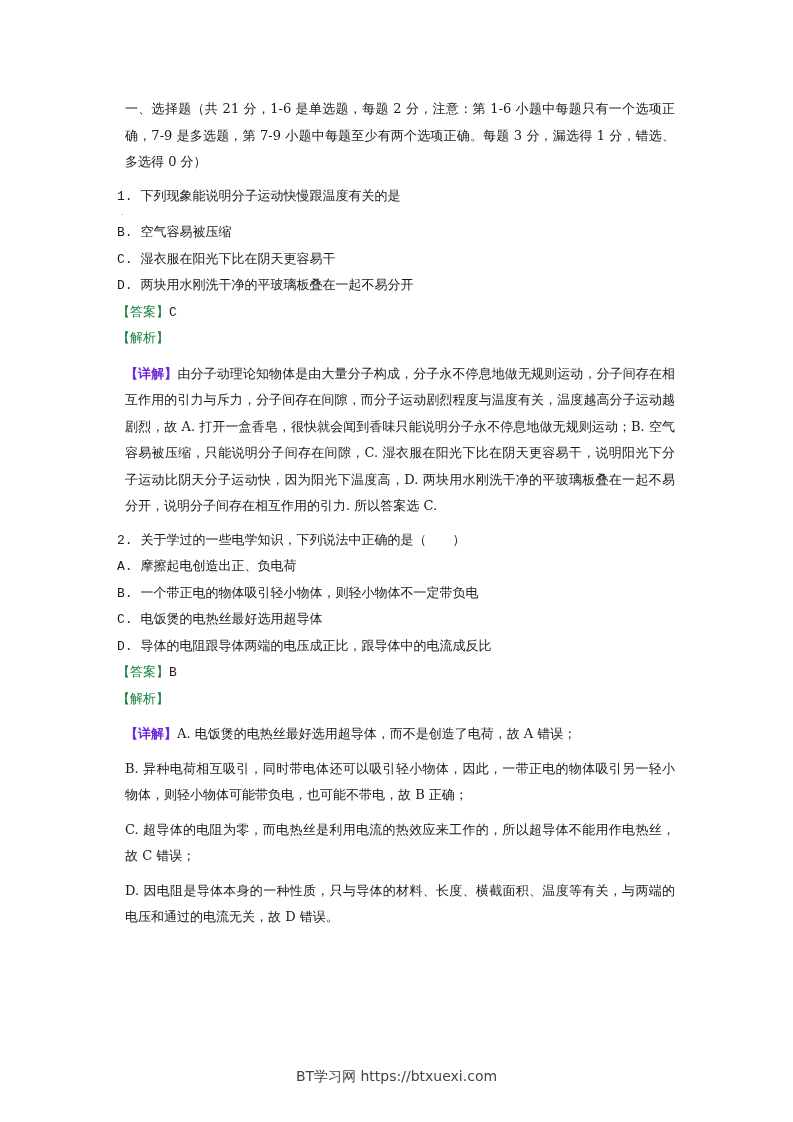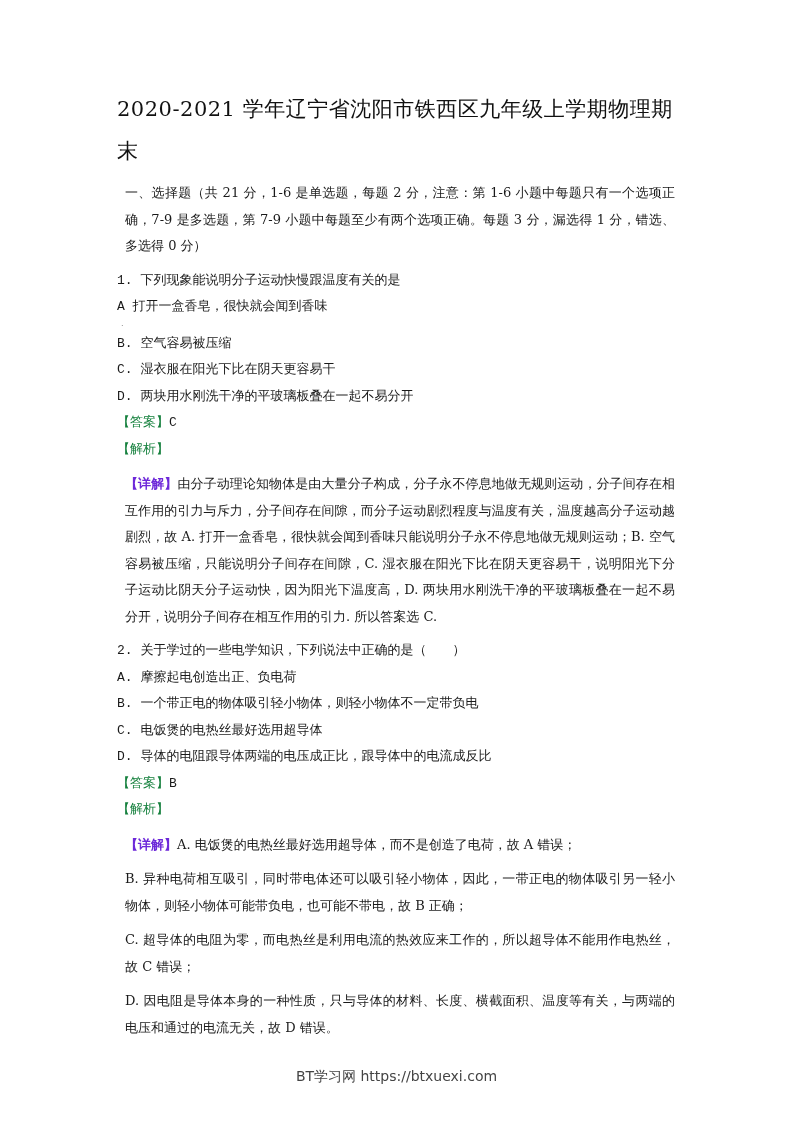--- a/index.html
+++ b/index.html
@@ -12,27 +12,25 @@
   .blue { color: #15803d; }
   .bk { color: #6d28d9; font-weight: bold; }
   .dot { font-size: 8px; line-height: 10px; height: 10px; color: #666; padding-left: 4px; }
   .footer { position: absolute; top: 1068px; left: 0; width: 793px; text-align: center;
             font-family: "DejaVu Sans", "Liberation Sans", sans-serif; font-size: 14px; color: #444; }
 </style>
 </head>
 <body>
 
 <div class="page">
-  <h1 class="title">2020-2021 学年辽宁省沈阳市铁西区九年级上学期物理期末</h1>
 
   <p class="para">一、选择题（共 21 分，1-6 是单选题，每题 2 分，注意：第 1-6 小题中每题只有一个选项正确，7-9 是多选题，第 7-9 小题中每题至少有两个选项正确。每题 3 分，漏选得 1 分，错选、多选得 0 分）</p>
 
   <div>
     <p class="line">1. 下列现象能说明分子运动快慢跟温度有关的是</p>
-    <p class="line">A 打开一盒香皂，很快就会闻到香味</p>
     <div class="dot">·</div>
     <p class="line">B. 空气容易被压缩</p>
     <p class="line">C. 湿衣服在阳光下比在阴天更容易干</p>
     <p class="line">D. 两块用水刚洗干净的平玻璃板叠在一起不易分开</p>
     <p class="line"><span class="blue">【答案】</span><span>C</span></p>
     <p class="line blue">【解析】</p>
     <p class="para"><span class="bk">【详解】</span><span>由分子动理论知物体是由大量分子构成，分子永不停息地做无规则运动，分子间存在相互作用的引力与斥力，分子间存在间隙，而分子运动剧烈程度与温度有关，温度越高分子运动越剧烈，故 A. 打开一盒香皂，很快就会闻到香味只能说明分子永不停息地做无规则运动；B. 空气容易被压缩，只能说明分子间存在间隙，C. 湿衣服在阳光下比在阴天更容易干，说明阳光下分子运动比阴天分子运动快，因为阳光下温度高，D. 两块用水刚洗干净的平玻璃板叠在一起不易分开，说明分子间存在相互作用的引力. 所以答案选 C.</span></p>
   </div>
 
   <div>

